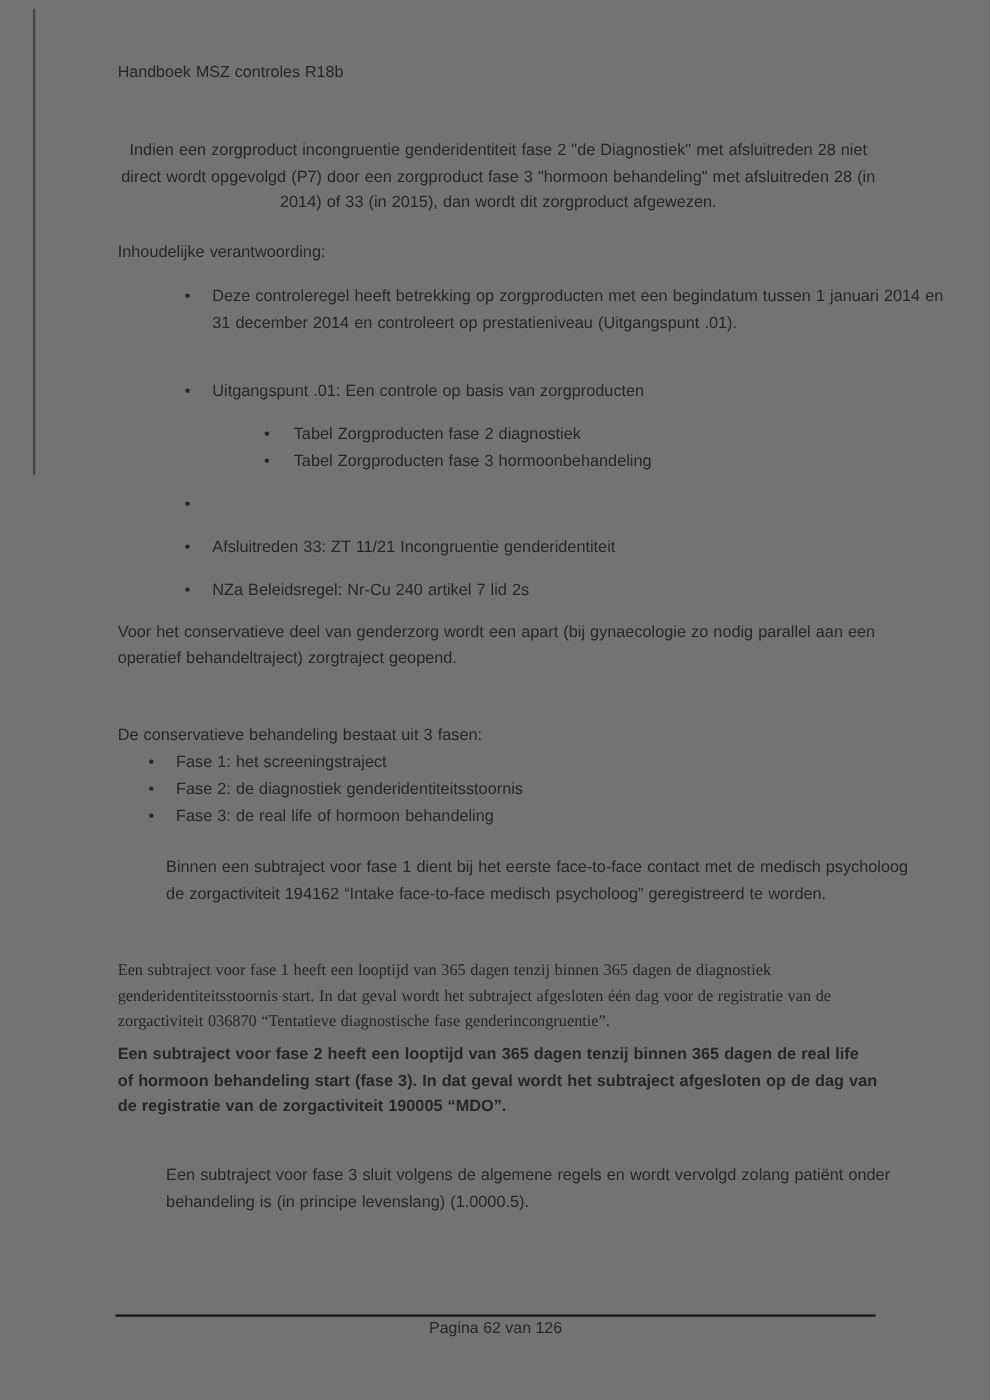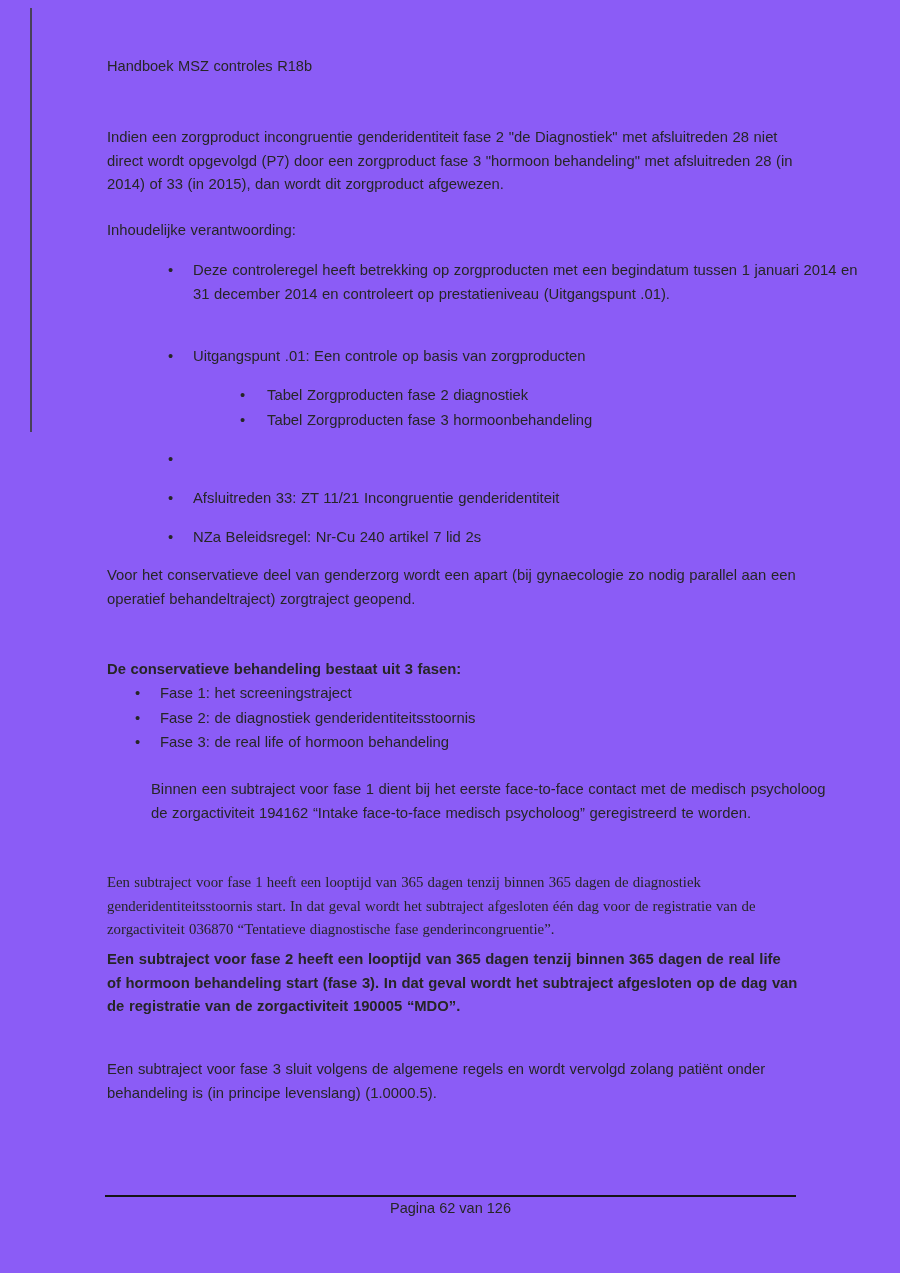--- a/index.html
+++ b/index.html
@@ -38,28 +38,28 @@
     width:691px; height:2px; background:#151515;
   }
   .footer-text {
     position:absolute; left:105px; top:1200px;
     width:691px; text-align:center; font-size:14.5px;
   }
 </style>
 </head>
 <body>
 
-<div class="page" style="color: rgb(38, 38, 38); background: #8b5cf6;">
+<div class="page" style="color: rgb(38, 38, 38); background: #737373;">
 
   <div class="edge-line"></div>
 
   <div class="blk doc-header" style="top:55px;">Handboek MSZ controles R18b</div>
 
 
-  <div class="blk" style="top:126px;">Indien een zorgproduct incongruentie genderidentiteit fase 2 "de Diagnostiek" met afsluitreden 28 niet direct wordt opgevolgd (P7) door een zorgproduct fase 3 "hormoon behandeling" met afsluitreden 28 (in 2014) of 33 (in 2015), dan wordt dit zorgproduct afgewezen.</div>
+  <div class="blk" style="top:126px;text-align:center;">Indien een zorgproduct incongruentie genderidentiteit fase 2 "de Diagnostiek" met afsluitreden 28 niet direct wordt opgevolgd (P7) door een zorgproduct fase 3 "hormoon behandeling" met afsluitreden 28 (in 2014) of 33 (in 2015), dan wordt dit zorgproduct afgewezen.</div>
 
   <div class="blk" style="top:219px;">Inhoudelijke verantwoording:</div>
 
   <div class="blk bullet b1" style="top:259px;">
     <span class="marker">•</span>
     <span class="btext">Deze controleregel heeft betrekking op zorgproducten met een begindatum tussen 1 januari 2014 en 31 december 2014 en controleert op prestatieniveau (Uitgangspunt .01).</span>
   </div>
 
   <div class="blk bullet b1" style="top:345px;">
     <span class="marker">•</span>
@@ -85,21 +85,21 @@
     <span class="btext">Afsluitreden 33: ZT 11/21 Incongruentie genderidentiteit</span>
   </div>
 
   <div class="blk bullet b1" style="top:526px;">
     <span class="marker">•</span>
     <span class="btext">NZa Beleidsregel: Nr-Cu 240 artikel 7 lid 2s</span>
   </div>
 
   <div class="blk" style="top:564px;">Voor het conservatieve deel van genderzorg wordt een apart (bij gynaecologie zo nodig parallel aan een operatief behandeltraject) zorgtraject geopend.</div>
 
-  <div class="blk" style="top:658px;font-weight:bold;">De conservatieve behandeling bestaat uit 3 fasen:</div>
+  <div class="blk" style="top:658px;">De conservatieve behandeling bestaat uit 3 fasen:</div>
 
   <div class="blk bullet bf" style="top:682px;">
     <span class="marker">•</span>
     <span class="btext">Fase 1: het screeningstraject</span>
   </div>
 
   <div class="blk bullet bf" style="top:707px;">
     <span class="marker">•</span>
     <span class="btext">Fase 2: de diagnostiek genderidentiteitsstoornis</span>
   </div>
@@ -108,19 +108,19 @@
     <span class="marker">•</span>
     <span class="btext">Fase 3: de real life of hormoon behandeling</span>
   </div>
 
   <div class="blk" style="top:778px;margin-left:44px;">Binnen een subtraject voor fase 1 dient bij het eerste face-to-face contact met de medisch psycholoog de zorgactiviteit 194162 “Intake face-to-face medisch psycholoog” geregistreerd te worden.</div>
 
   <div class="blk" style="top:871px;font-family:Liberation Serif, serif;">Een subtraject voor fase 1 heeft een looptijd van 365 dagen tenzij binnen 365 dagen de diagnostiek genderidentiteitsstoornis start. In dat geval wordt het subtraject afgesloten één dag voor de registratie van de zorgactiviteit 036870 “Tentatieve diagnostische fase genderincongruentie”.</div>
 
   <div class="blk" style="top:948px;font-weight:bold;">Een subtraject voor fase 2 heeft een looptijd van 365 dagen tenzij binnen 365 dagen de real life of hormoon behandeling start (fase 3). In dat geval wordt het subtraject afgesloten op de dag van de registratie van de zorgactiviteit 190005 “MDO”.</div>
 
-  <div class="blk" style="top:1058px;">Een subtraject voor fase 3 sluit volgens de algemene regels en wordt vervolgd zolang patiënt onder behandeling is (in principe levenslang) (1.0000.5).</div>
+  <div class="blk" style="top:1058px;margin-left:44px;">Een subtraject voor fase 3 sluit volgens de algemene regels en wordt vervolgd zolang patiënt onder behandeling is (in principe levenslang) (1.0000.5).</div>
 
   <div class="footer-rule"></div>
 
   <div class="footer-text">Pagina 62 van 126</div>
 
 </div>
 
 </body></html>

